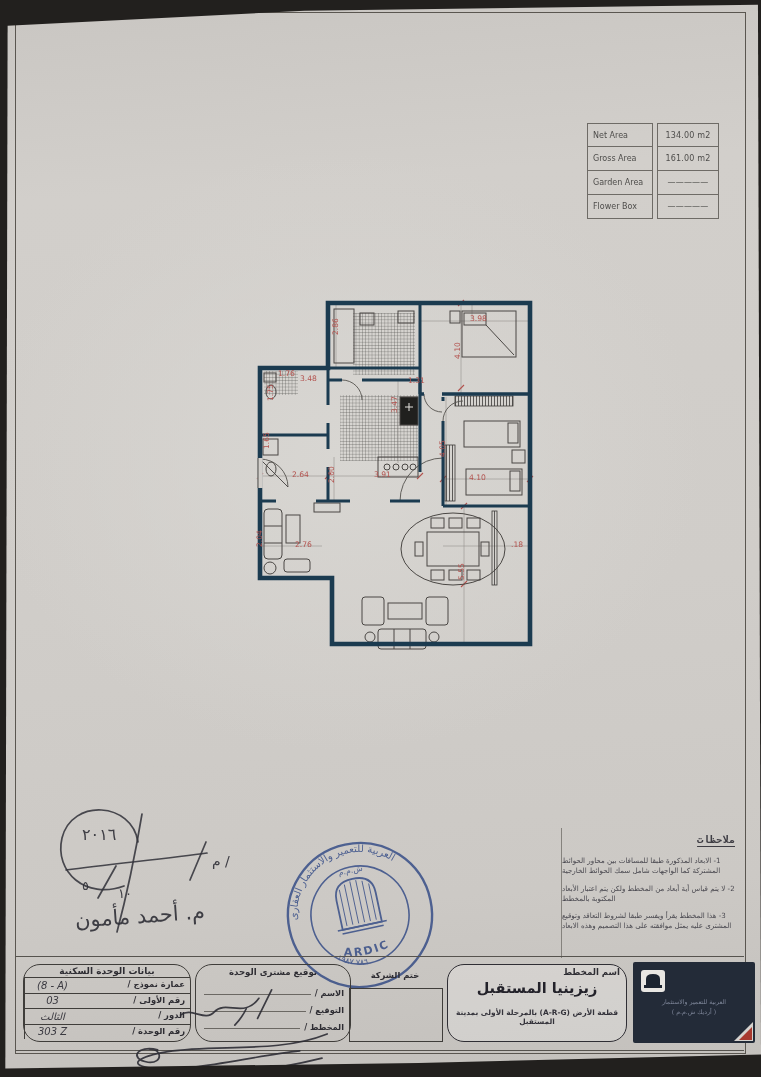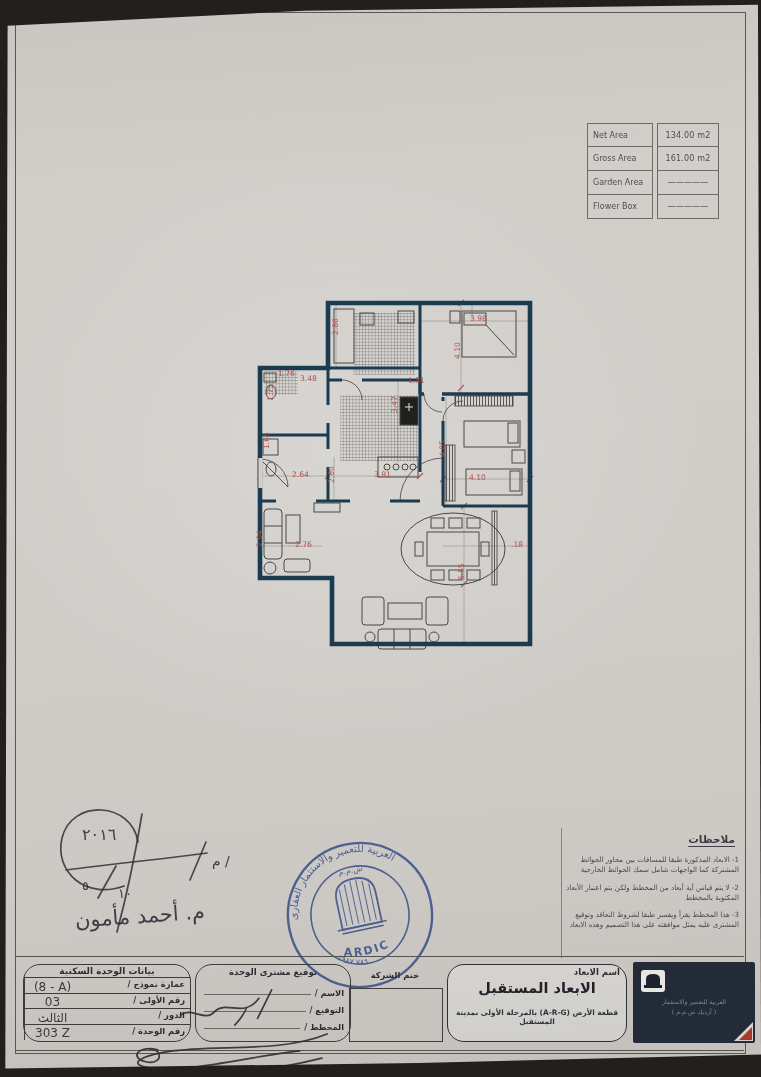--- a/index.html
+++ b/index.html
@@ -30,43 +30,43 @@
   .furn{fill:none;stroke:#4a4744;stroke-width:1;}
   .dark{fill:#20201e;}
   .dim{font-size:7.6px;fill:#b3524e;font-family:"DejaVu Sans",sans-serif;}
   .cline{stroke:#8f8c88;stroke-width:.55;}
   .tick{stroke:#b3524e;stroke-width:1.1;}
   .arc{fill:none;stroke:#55524e;stroke-width:.9;}
   
   #notes{position:absolute;left:561px;top:828px;width:184px;height:130px;
          border-left:1px solid #85827d;direction:rtl;padding-right:4px;box-sizing:border-box;}
   #notes h3{margin:2px 6px 10px 0;font-size:10.5px;color:#3e3d44;
-            text-decoration:underline;text-underline-offset:3px;display:inline-block;font-weight:bold;}
-  .note{font-size:7.1px;color:#4a4950;line-height:1.45;margin:0 2px 7px 0;text-align:right;}
+            text-decoration:underline;text-underline-offset:3px;display:inline-block;font-weight:bold;font-family:Liberation Mono, monospace;}
+  .note{font-size:7.1px;color:#4a4950;line-height:1.45;margin:0 2px 7px 0;text-align:left;}
   
   #handw{position:absolute;left:20px;top:780px;width:260px;height:170px;}
   .hw-stroke{fill:none;stroke:#34343c;stroke-width:1.7;stroke-linecap:round;opacity:.88;}
   .hw-text{font-family:"DejaVu Sans",sans-serif;fill:#2f2f37;opacity:.9;}
   
   #stamp{position:absolute;left:283px;top:838px;width:154px;height:154px;
          transform:rotate(-12deg);mix-blend-mode:multiply;opacity:.88;}
   .st{stroke:#4a67b2;fill:none;}
   .st-txt{fill:#4a67b2;font-family:"DejaVu Sans",sans-serif;}
   
   #strip{position:absolute;left:15px;top:956px;width:729px;height:93px;
          border-top:1.5px solid #56534e;border-bottom:1.5px solid #56534e;}
   .box{position:absolute;box-sizing:border-box;border-radius:17px;}
   
   #unit{left:8px;top:7px;width:168px;height:78px;border:1.3px solid #3f3d3a;direction:rtl;}
   #unit .ut-title{font-size:9px;font-weight:bold;color:#2e2d33;text-align:center;
                   border-bottom:1px solid #3f3d3a;padding:1px 0;}
   .ut-row{display:grid;grid-template-columns:1fr 56px;border-bottom:1px solid #3f3d3a;height:14.5px;}
   .ut-row:last-child{border-bottom:none;}
   .ut-lbl{font-size:8.4px;font-weight:bold;color:#2e2d33;padding:1px 5px 0 0;}
-  .ut-val{font-size:12px;color:#3a3940;text-align:center;padding-top:1.5px;border-left:1px solid #3f3d3a;direction:ltr;}
+  .ut-val{font-size:10px;color:#3a3940;text-align:center;padding-top:1.5px;border-left:1px solid #3f3d3a;direction:ltr;font-style:italic;}
   
   #sig{left:180px;top:7px;width:156px;height:78px;border:1.2px solid #3f3d3a;direction:rtl;padding:2px 6px;}
   #sig .sg-title{font-size:8.6px;font-weight:bold;color:#2e2d33;text-align:center;margin-bottom:4px;}
   .sg-row{display:flex;align-items:flex-end;height:17px;direction:rtl;}
   .sg-lbl{font-size:8.2px;font-weight:bold;color:#2e2d33;white-space:nowrap;}
   .sg-line{flex:1;border-bottom:.9px solid #6b6863;margin:0 4px 3px 2px;}
   
   #stampcell{left:334px;top:7px;width:92px;height:78px;}
   #stampcell .sc-lbl{font-size:8.4px;font-weight:bold;color:#2e2d33;text-align:center;margin-top:6px;}
   #stampcell .sc-box{position:absolute;left:0;top:24px;width:92px;height:52px;border:1.2px solid #3f3d3a;}
@@ -352,22 +352,22 @@
             </div>
           </div>
       </div>
 
       <div id="stampcell" class="box">
         <div class="sc-lbl">ختم الشركة</div>
         <div class="sc-box"></div>
       </div>
 
       <div id="proj" class="box">
-        <div class="pj-lbl">اسم الابعاد</div>
-        <div class="pj-name">الابعاد المستقبل</div>
+        <div class="pj-lbl">اسم المخطط</div>
+        <div class="pj-name">زيزينيا المستقبل</div>
         <div class="pj-desc">قطعة الأرض (A-R-G) بالمرحلة الأولى بمدينة المستقبل</div>
       </div>
 
       <div id="logo" class="box">
         <div class="lg-sq">
           <svg width="24" height="22" viewBox="0 0 24 22">
             <path d="M5 15 V9 Q5 4 12 4 Q19 4 19 9 V15 Z" fill="#1c2430"></path>
             <rect x="3" y="15" width="18" height="3" fill="#1c2430"></rect>
           </svg>
         </div>

